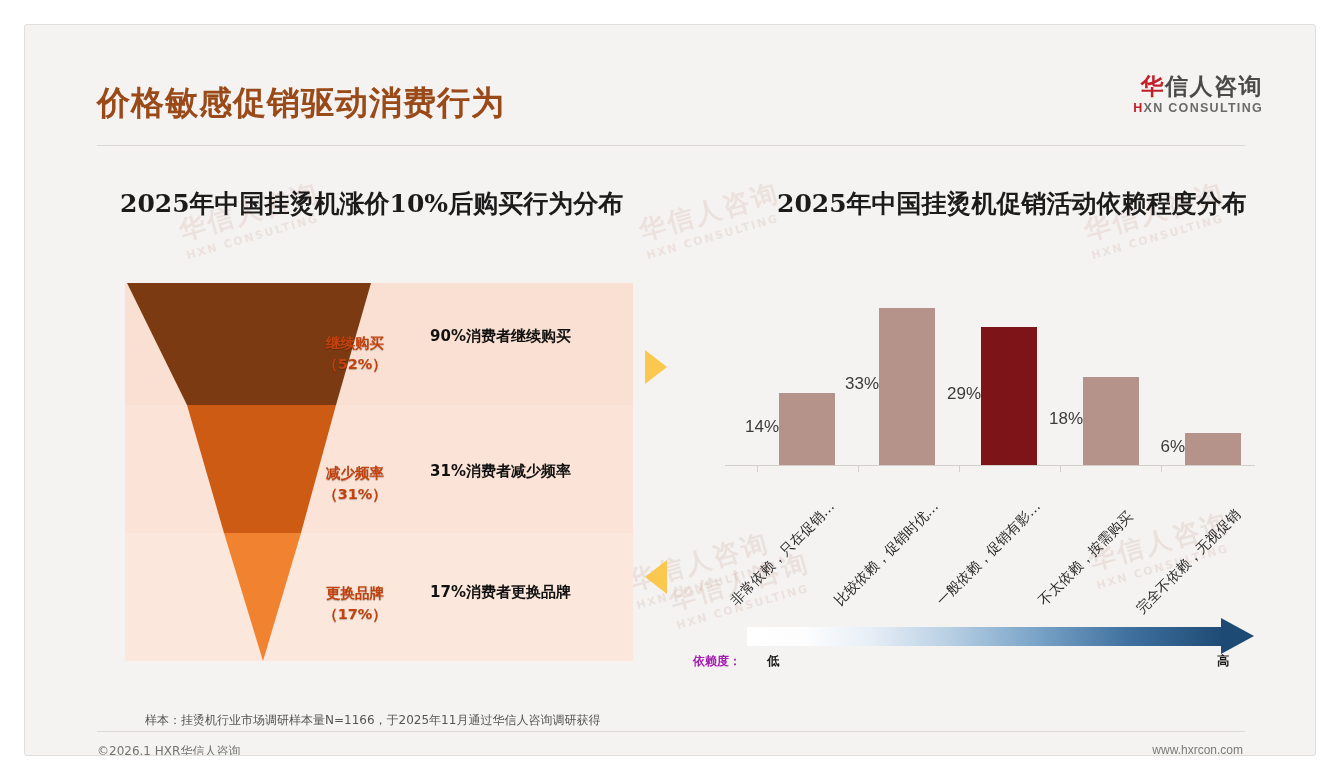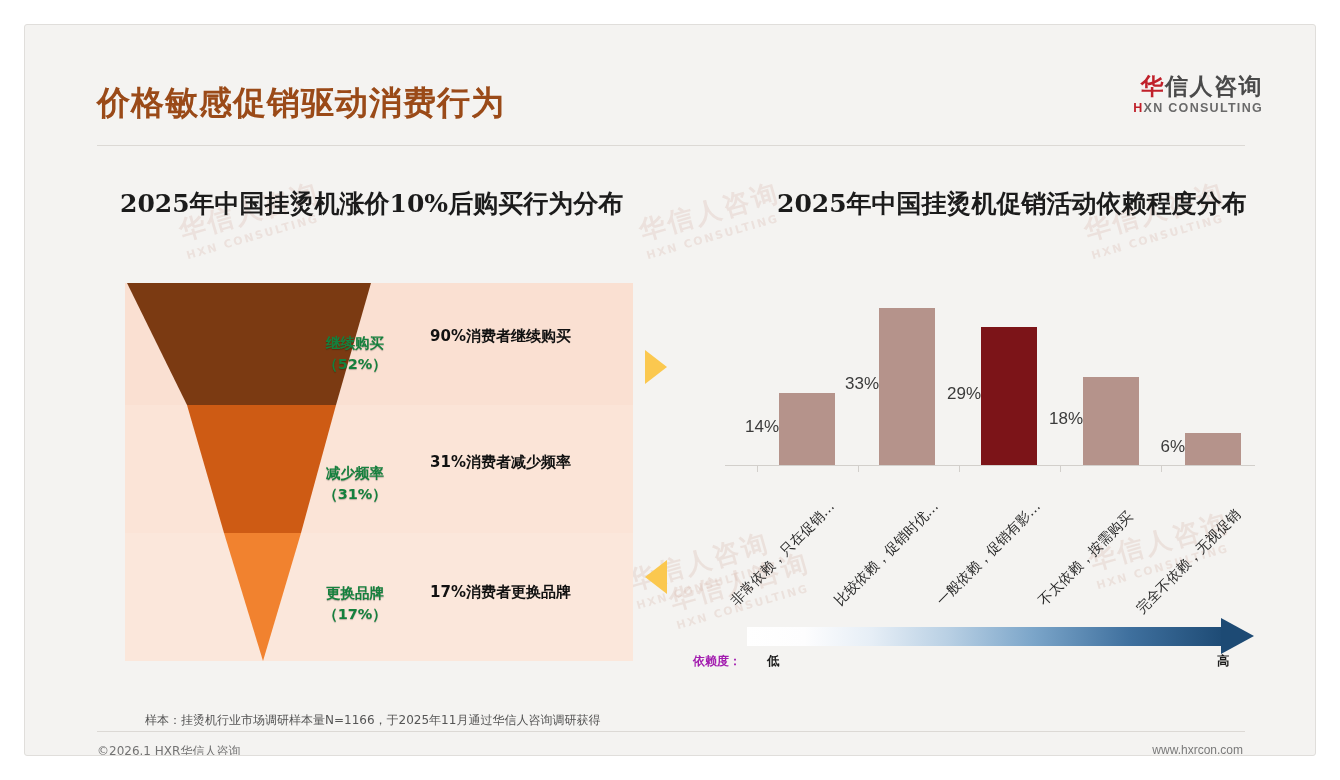--- a/index.html
+++ b/index.html
@@ -63,28 +63,28 @@
   .band{ position:absolute; left:0; width:508px; }
   .band .txt{
     position:absolute; right:0; width:265px; text-align:center;
     font-family:"DejaVu Sans","Liberation Sans",sans-serif;
     font-weight:bold; font-size:15px; color:#111;
   }
   #band1{ top:0;   height:122px; background:#fae0d2; }
   #band2{ top:122px; height:128px; background:#fbe4d7; }
   #band3{ top:250px; height:128px; background:#fbe7db; }
   #band1 .txt{ top:44px; }
-  #band2 .txt{ top:48px;text-align:center; }
+  #band2 .txt{ top:57px;text-align:center; }
   #band3 .txt{ top:50px; }
 
   #funnel svg{ position:absolute; left:0; top:0; }
   .seg-label{
     position:absolute; text-align:center;
     font-family:"DejaVu Sans","Liberation Sans",sans-serif;
-    font-weight:bold; color:#15803d; font-size:14.5px; line-height:1.45;
+    font-weight:bold; color:#c2410c; font-size:14.5px; line-height:1.45;
     text-shadow:0 1px 1px rgba(0,0,0,.25);
     pointer-events:none;
   }
   #sl1{ left:140px; top:50px; width:180px; }
   #sl2{ left:150px; top:180px; width:160px; }
   #sl3{ left:165px; top:300px; width:130px; }
 
   
   .tri{ position:absolute; width:0; height:0; }
   #tri-right{

